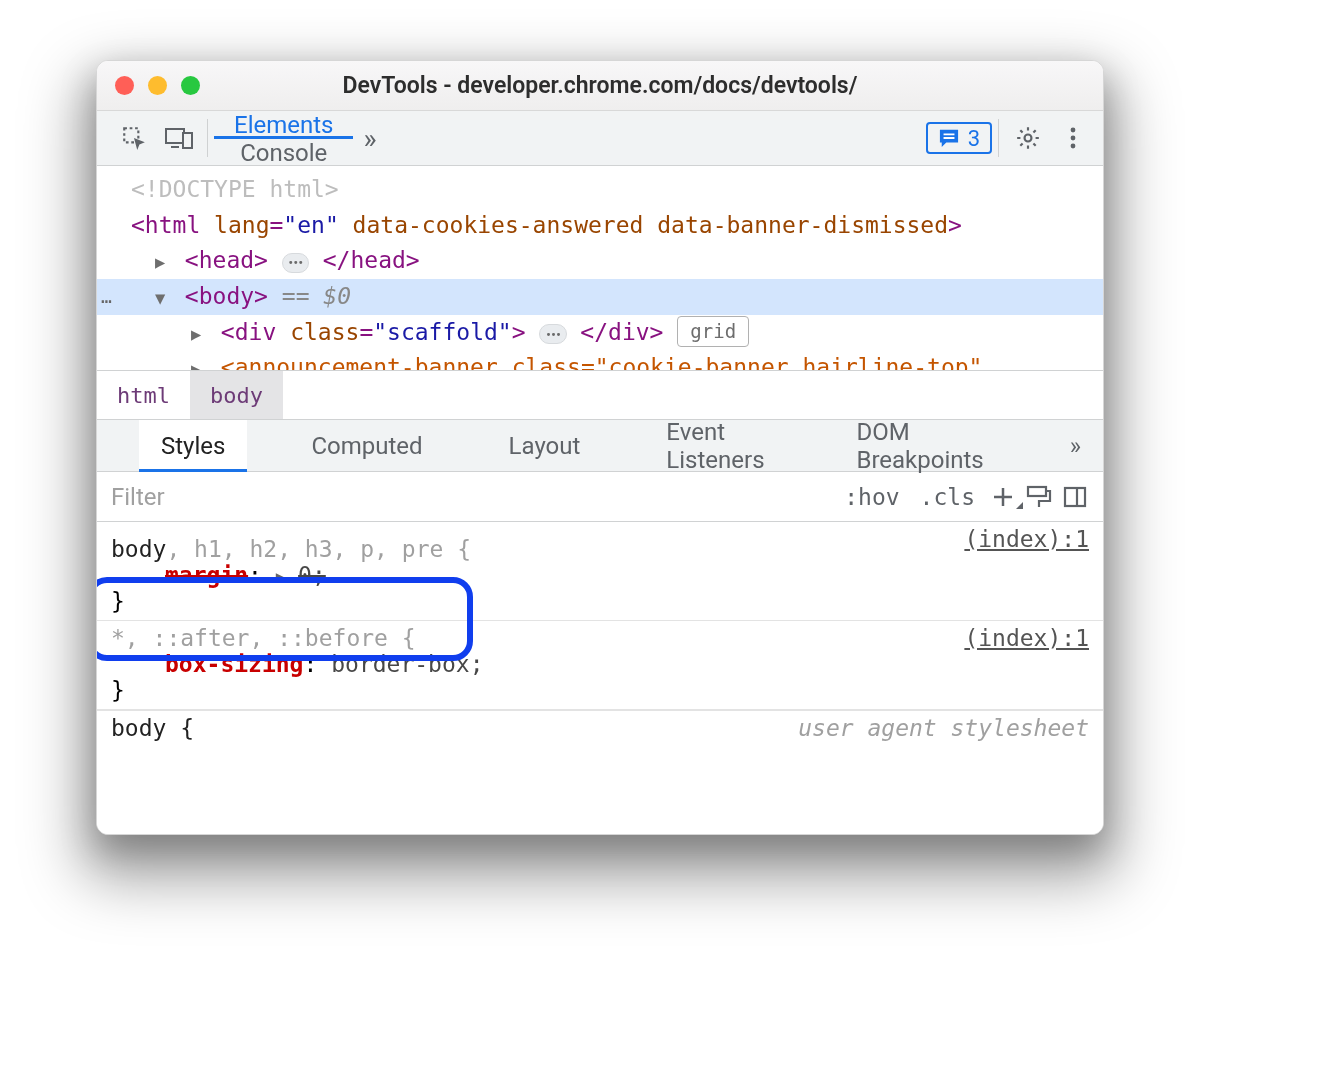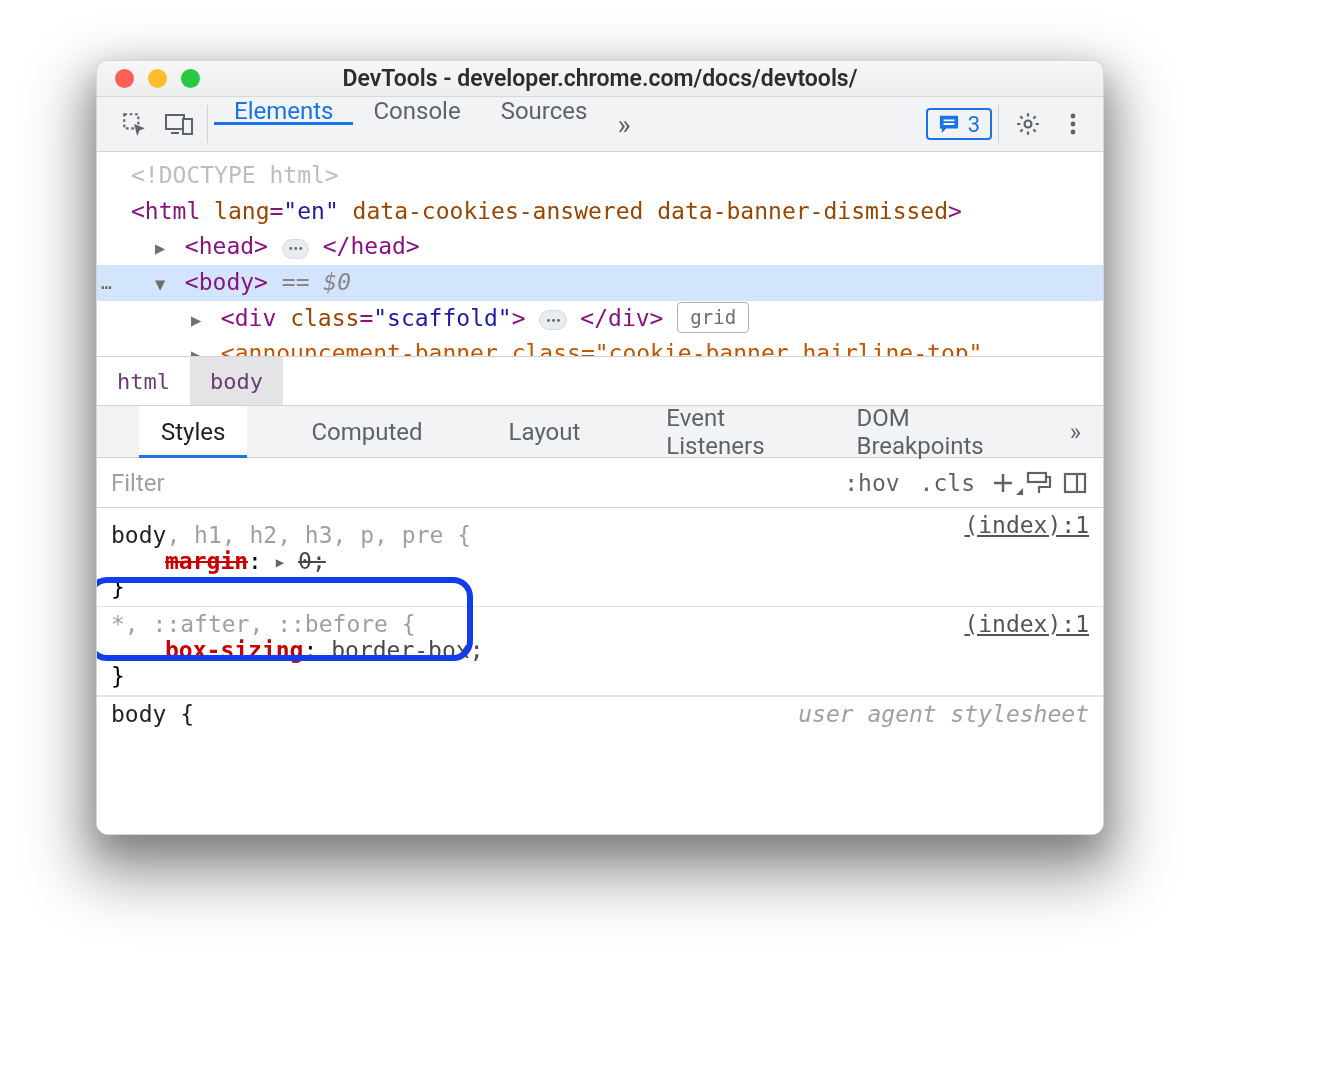--- a/index.html
+++ b/index.html
@@ -20,21 +20,21 @@
     height: 775px;
     border-radius: 12px;
     background: #fff;
     box-shadow: 0 30px 60px 15px rgba(0,0,0,0.35), 0 15px 35px rgba(0,0,0,0.25);
     border: 1px solid #d6d6d6;
     display: flex;
     flex-direction: column;
     overflow: hidden;
   }
   .titlebar {
-    height: 36px;
+    height: 50px;
     background: linear-gradient(#f8f7f8, #efeeee);
     display: flex;
     align-items: center;
     position: relative;
     border-bottom: 1px solid #d8d8d8;
   }
   .traffic { position: absolute; left: 18px; display: flex; gap: 14px; }
   .dot { width: 19px; height: 19px; border-radius: 50%; }
   .dot.red { background: #ff5f57; }
   .dot.yellow { background: #febc2e; }
@@ -50,21 +50,21 @@
     padding: 0 8px 0 14px;
   }
   .tool-icon {
     width: 45px;
     display: flex;
     align-items: center;
     justify-content: center;
     color: #5f6368;
   }
   .vdiv { width: 1px; background: #cfd1d2; margin: 8px 6px; }
-  .tabs-main { display: flex; align-items: flex-start; }
+  .tabs-main { display: flex; align-items: center; flex-direction: column; }
   .tab {
     padding: 0 20px;
     display: flex;
     align-items: center;
     font-size: 24px;
     color: #5f6368;
     cursor: pointer;
     position: relative;
   }
   .tab.active { color: #1a73e8; }

